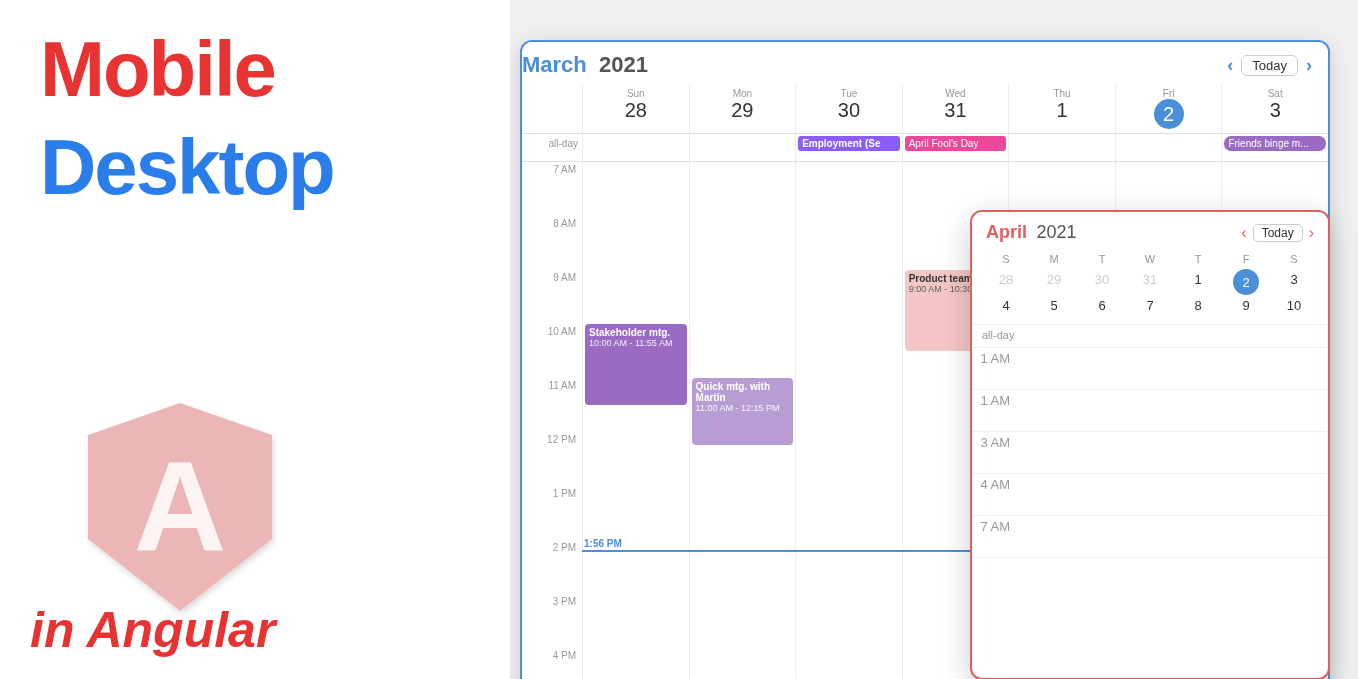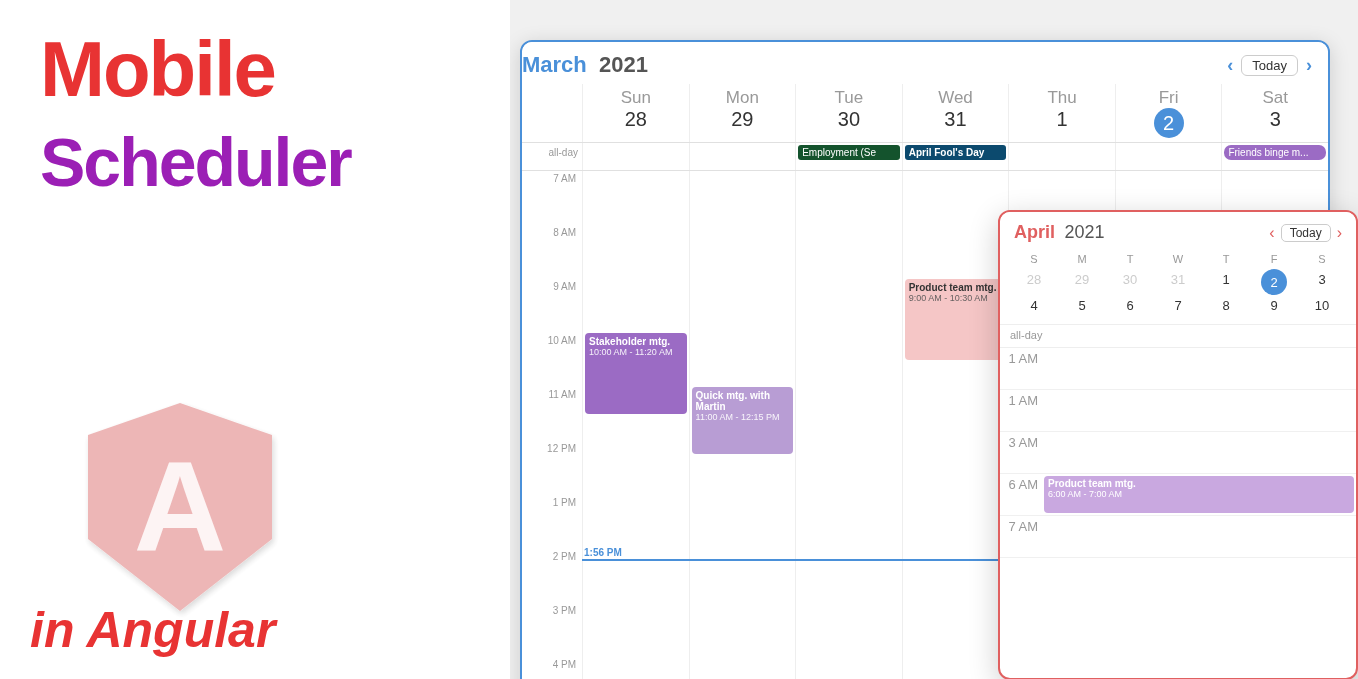--- a/index.html
+++ b/index.html
@@ -135,21 +135,21 @@
       background: #fff;
     }
     .cal-time-spacer { width: 60px; }
     .cal-day-col-header {
       text-align: center;
       padding: 4px 0;
       font-size: 13px;
       color: #888;
       border-left: 1px solid #eee;
     }
-    .cal-day-col-header .day-name { font-size: 17px; color: #999; }
+    .cal-day-col-header .day-name { font-size: 10px; color: #999; }
     .cal-day-col-header .day-num { font-size: 20px; font-weight: 500; color: #333; }
     .cal-day-col-header .day-num.today-circle {
       background: #4a90d9;
       color: white;
       border-radius: 50%;
       width: 30px;
       height: 30px;
       display: inline-flex;
       align-items: center;
       justify-content: center;
@@ -173,22 +173,22 @@
     }
     .all-day-event {
       font-size: 10px;
       border-radius: 3px;
       padding: 2px 4px;
       color: white;
       overflow: hidden;
       white-space: nowrap;
       text-overflow: ellipsis;
     }
-    .event-blue { background: #14532d; }
-    .event-pink { background: #0c4a6e; font-weight: bold; }
+    .event-blue { background: #8b5cf6; font-weight: bold; }
+    .event-pink { background: #ec4899; }
     .event-purple { background: #9b6bc4; border-radius: 7px; }
 
     .cal-body {
       display: grid;
       grid-template-columns: 60px repeat(7, 1fr);
       height: 540px;
       overflow: hidden;
       position: relative;
     }
 
@@ -224,21 +224,21 @@
       color: white;
       overflow: hidden;
     }
     .cal-event .event-title { font-weight: 600; font-size: 10px; }
     .cal-event .event-time { font-size: 9px; opacity: 0.9; }
 
     
     .mobile-calendar {
       position: absolute;
       top: 210px;
-      left: 488px;
+      left: 460px;
       width: 360px;
       background: #ffffff;
       border-radius: 12px;
       box-shadow: 0 8px 30px rgba(0,0,0,0.2);
       border: 2px solid #e06060;
       overflow: hidden;
       z-index: 2;
     }
 
     .mob-cal-header {
@@ -350,21 +350,21 @@
       padding: 2px 4px;
       font-size: 9px;
       color: white;
     }
   </style>
 </head>
 <body>
 
 <div class="left-panel">
   <div class="title-mobile">Mobile</div>
-  <div class="title-scheduler">Scheduler</div>
+  <div class="title-desktop">Desktop</div>
 
   <svg class="angular-logo" viewBox="0 0 250 275" xmlns="http://www.w3.org/2000/svg">
     <defs>
       <filter id="shadow">
         <feDropShadow dx="2" dy="4" stdDeviation="4" flood-color="rgba(0,0,0,0.2)"></feDropShadow>
       </filter>
     </defs>
 
     <polygon points="125,5 240,45 240,175 125,265 10,175 10,45" fill="#e8a0a0" filter="url(#shadow)" opacity="0.9"></polygon>
 
@@ -452,21 +452,21 @@
         <div class="time-slot" style="height:54px">2 PM</div>
         <div class="time-slot" style="height:54px">3 PM</div>
         <div class="time-slot" style="height:54px">4 PM</div>
 
       </div>
 
       <div class="day-col" style="position:relative;">
 
         <div class="cal-event" style="background:#9b6bc4; top:162px; height:81px;">
           <div class="event-title">Stakeholder mtg.</div>
-          <div class="event-time">10:00 AM - 11:20 AM</div>
+          <div class="event-time">10:00 AM - 11:55 AM</div>
         </div>
 
       </div>
 
       <div class="day-col" style="position:relative;">
         <div class="cal-event" style="background:#b89dd4; top:216px; height:67px;">
           <div class="event-title">Quick mtg. with Martin</div>
           <div class="event-time">11:00 AM - 12:15 PM</div>
         </div>
       </div>
@@ -548,27 +548,22 @@
       </div>
       <div class="mob-time-event-row">
         <div class="mob-time-label">1 AM</div>
         <div class="mob-event-area"></div>
       </div>
       <div class="mob-time-event-row">
         <div class="mob-time-label">3 AM</div>
         <div class="mob-event-area"></div>
       </div>
       <div class="mob-time-event-row">
-        <div class="mob-time-label">6 AM</div>
-        <div class="mob-event-area">
-          <div class="mob-cal-event" style="background:#c9a8e0; top:2px; bottom:2px; left:2px; right:2px; border-radius:4px; padding:2px 4px; color:white; font-size:10px; position:absolute;">
-            <div style="font-weight:600;">Product team mtg.</div>
-            <div style="font-size:9px;">6:00 AM - 7:00 AM</div>
-          </div>
-        </div>
+        <div class="mob-time-label">4 AM</div>
+        <div class="mob-event-area"></div>
       </div>
       <div class="mob-time-event-row">
         <div class="mob-time-label">7 AM</div>
         <div class="mob-event-area"></div>
       </div>
     </div>
   </div>
 </div>
 
 </body></html>

